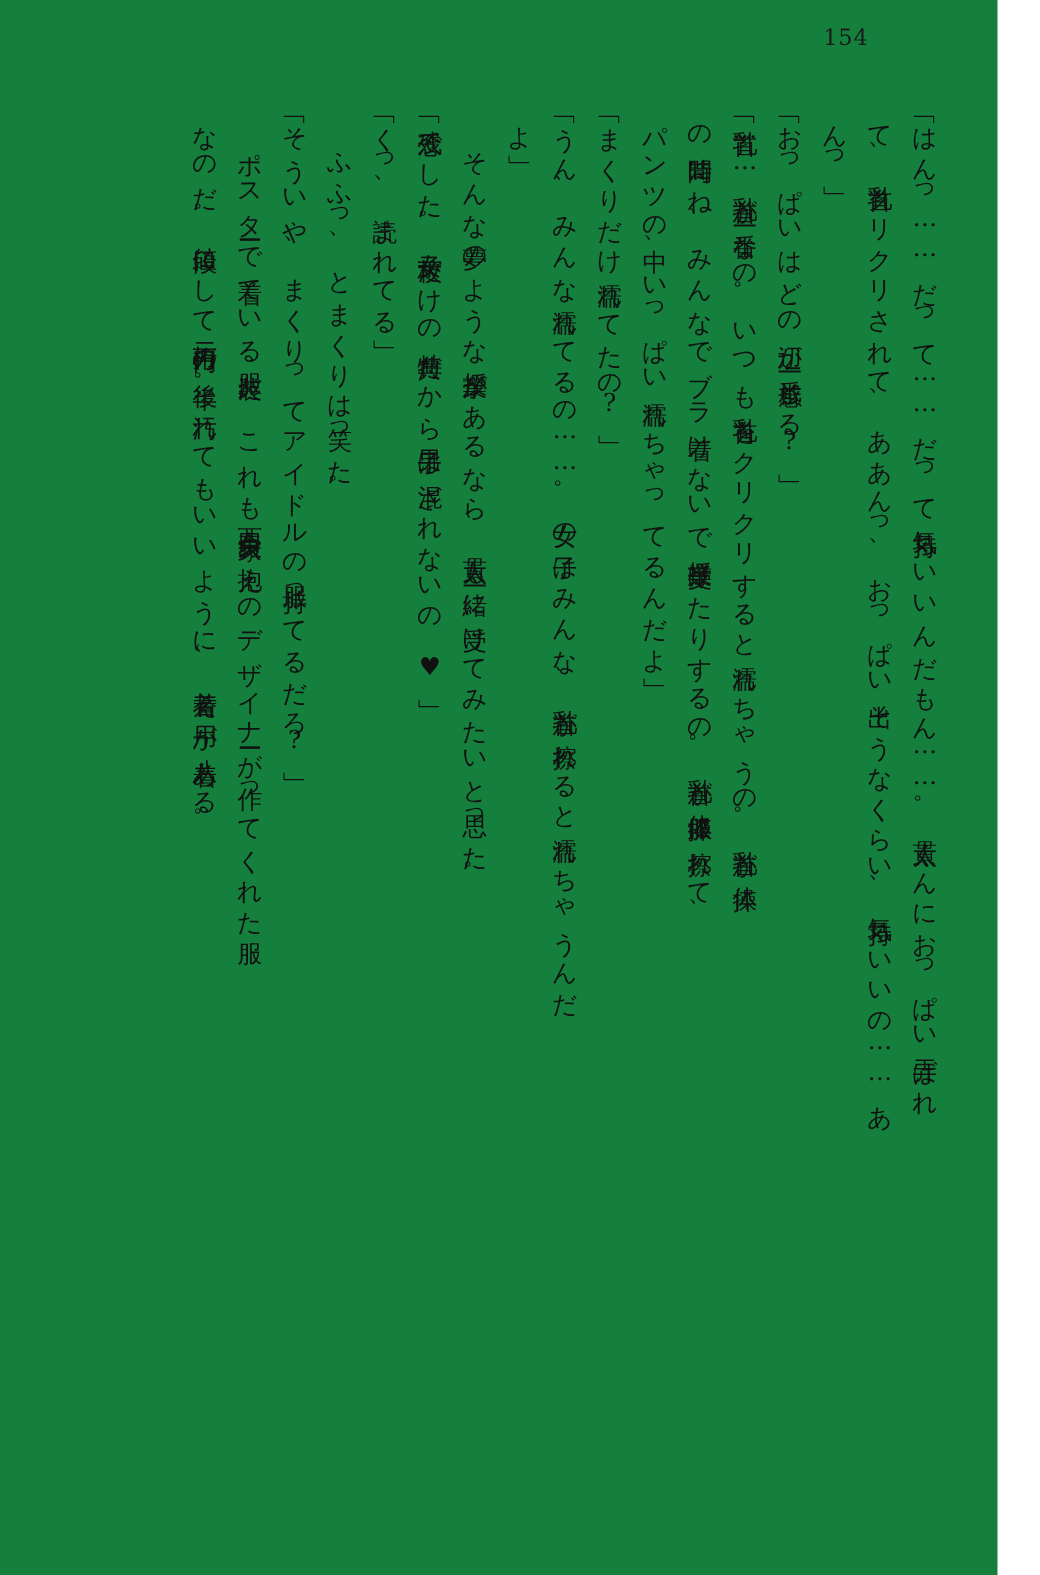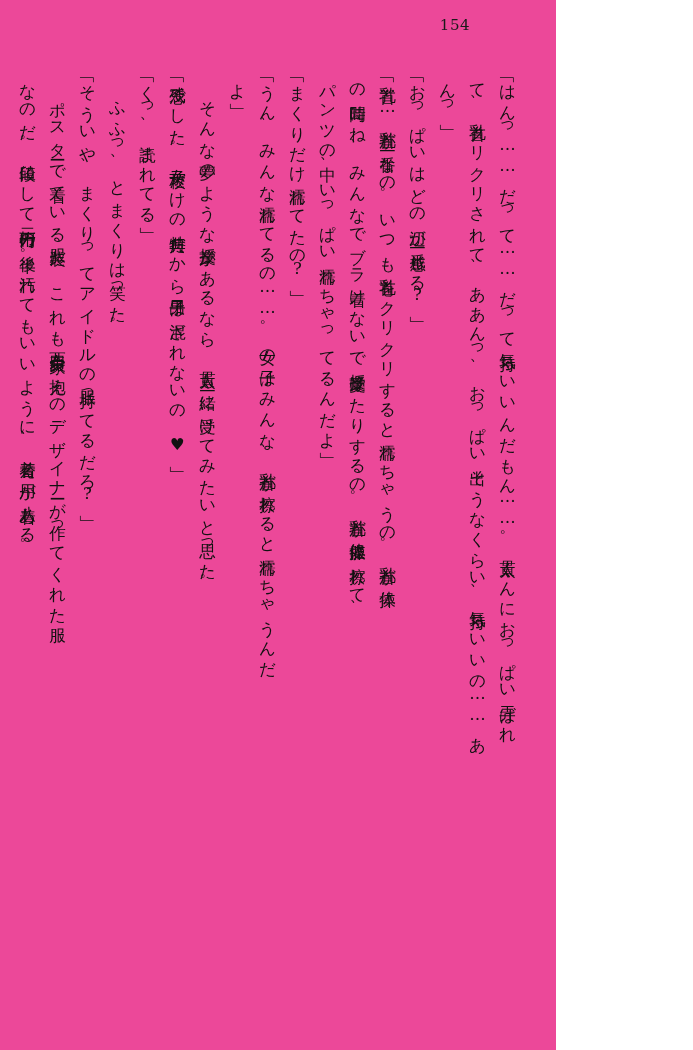--- a/index.html
+++ b/index.html
@@ -9,23 +9,23 @@
   }
   body {
     width: 693px;
     height: 1050px;
     overflow: hidden;
     font-family: "DejaVu Serif", "Liberation Serif", serif;
     color: #111111;
   }
   .page {
     position: relative;
-    width: 556px;
+    width: 665px;
     height: 1050px;
-    background: #ec4899;
+    background: #15803d;
   }
   .page-number {
     position: absolute;
     top: 16px;
     right: 86px;
     font-size: 15px;
     font-family: "DejaVu Serif", "Liberation Serif", serif;
     color: #1a1a1a;
     letter-spacing: 0.5px;
   }

